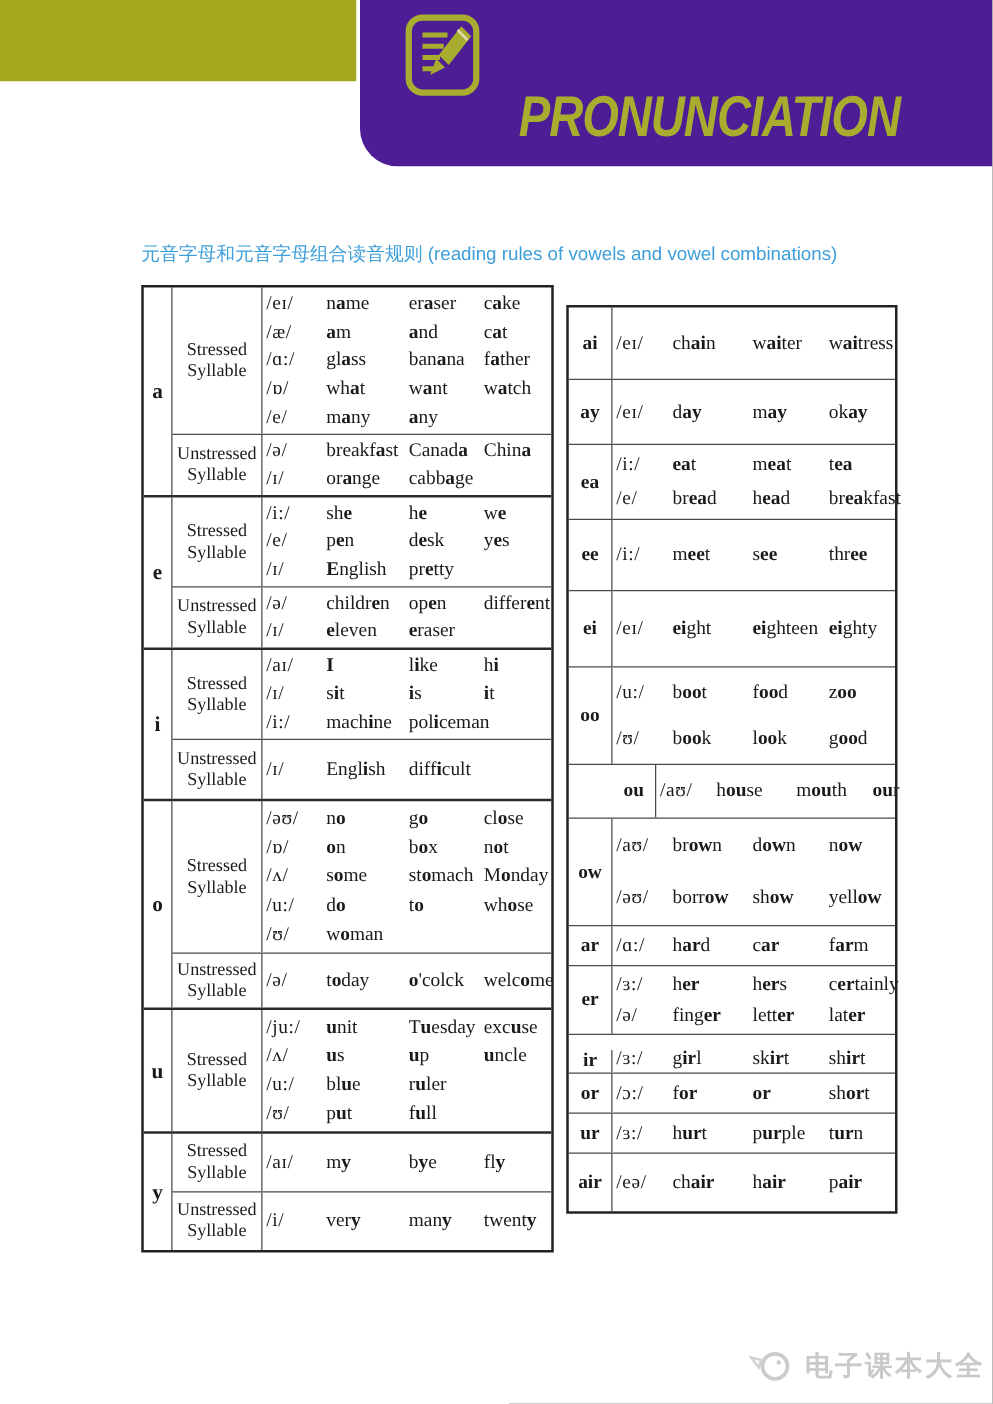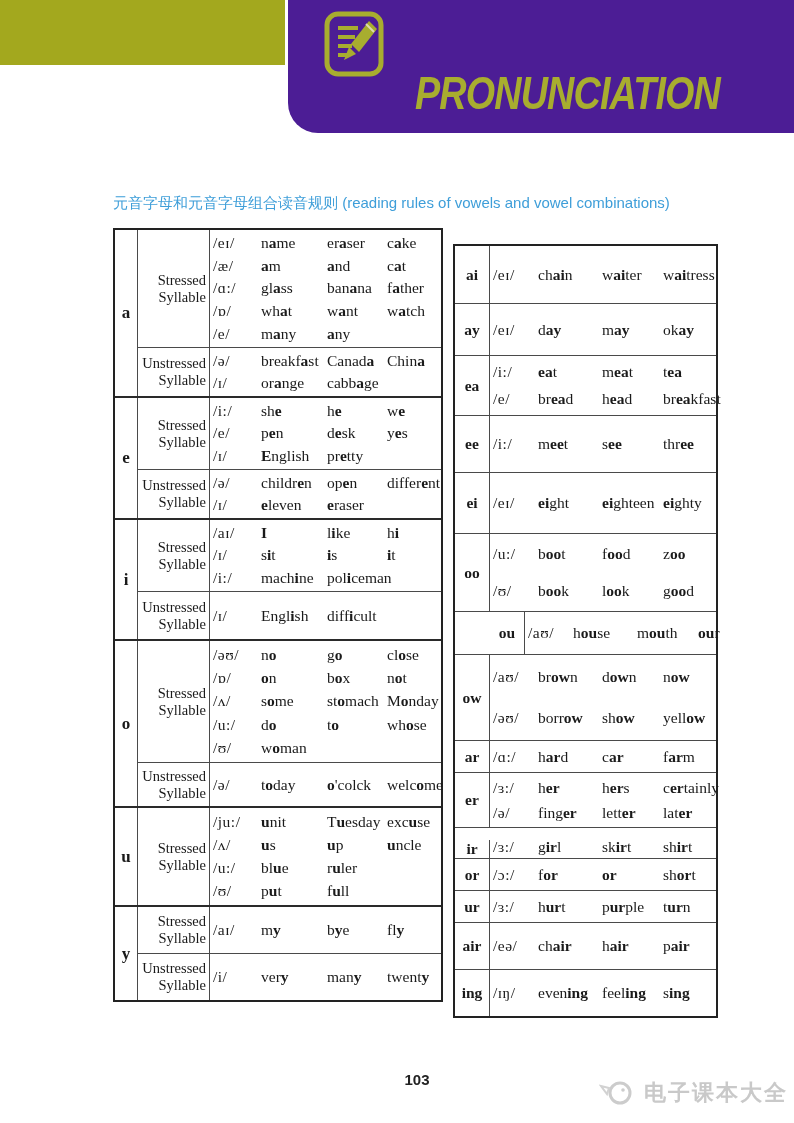--- a/index.html
+++ b/index.html
@@ -20,21 +20,21 @@
   .ltable{position:absolute;left:113px;top:228px;width:330px;border:2px solid #222;box-sizing:border-box;}
   .rtable{position:absolute;left:453px;top:228px;width:265px;border:2px solid #222;box-sizing:border-box;margin-top:16px;}
   .group{display:flex;}
   .group + .group{border-top:2px solid #2a2a2a;}
   .letter-cell{width:22px;border-right:1px solid #4a4a4a;display:flex;align-items:center;
                justify-content:center;font-weight:bold;font-size:17px;flex:none;}
   .secs{flex:1;display:flex;flex-direction:column;min-width:0;}
   .sec{display:flex;}
   .sec + .sec{border-top:1px solid #4a4a4a;}
   .syl-label{width:72px;flex:none;border-right:1px solid #4a4a4a;display:flex;align-items:center;
-             justify-content:center;text-align:right;font-size:14.5px;line-height:17px;padding:0 3px;
+             justify-content:center;text-align:center;font-size:14.5px;line-height:17px;padding:0 3px;
              box-sizing:border-box;}
   .rows{flex:1;display:flex;flex-direction:column;justify-content:space-around;padding:2px 0;min-width:0;}
   .prow{display:grid;grid-template-columns:48px 66px 60px 1fr;align-items:center;
         font-size:15.5px;padding-left:3px;white-space:nowrap;}
   .rrow{display:flex;}
   .rrow + .rrow{border-top:1px solid #4a4a4a;}
   .combo-cell{width:34px;flex:none;border-right:1px solid #4a4a4a;display:flex;align-items:center;
               justify-content:center;font-weight:bold;font-size:15.5px;}
   .entries{flex:1;display:flex;flex-direction:column;justify-content:space-around;padding:2px 0;min-width:0;}
   .erow{display:grid;grid-template-columns:45px 64px 61px 1fr;align-items:center;
@@ -497,34 +497,22 @@
         <div class="combo-cell">air</div>
         <div class="entries">
           <div class="erow">
             <span class="phon">/eə/</span>
             <span>ch<b>air</b></span>
             <span>h<b>air</b></span>
             <span>p<b>air</b></span>
           </div>
         </div>
       </div>
-      <div class="rrow" style="height: 46px;">
-        <div class="combo-cell">ing</div>
-        <div class="entries">
-          <div class="erow">
-            <span class="phon">/ɪŋ/</span>
-            <span>even<b>ing</b></span>
-            <span>feel<b>ing</b></span>
-            <span>s<b>ing</b></span>
-          </div>
-        </div>
-      </div>
     </div>
 
-  <div class="pagenum">103</div>
 
   <div class="watermark">
     <svg width="36" height="30" viewBox="0 0 36 30">
       <circle cx="21" cy="15" r="10" fill="none" stroke="#cccccc" stroke-width="3"></circle>
       <polygon points="10,10 2,8 8,16" fill="none" stroke="#d2d2d2" stroke-width="2"></polygon>
       <circle cx="24" cy="12" r="1.8" fill="#cccccc"></circle>
     </svg>
     <span>电子课本大全</span>
   </div>
 

